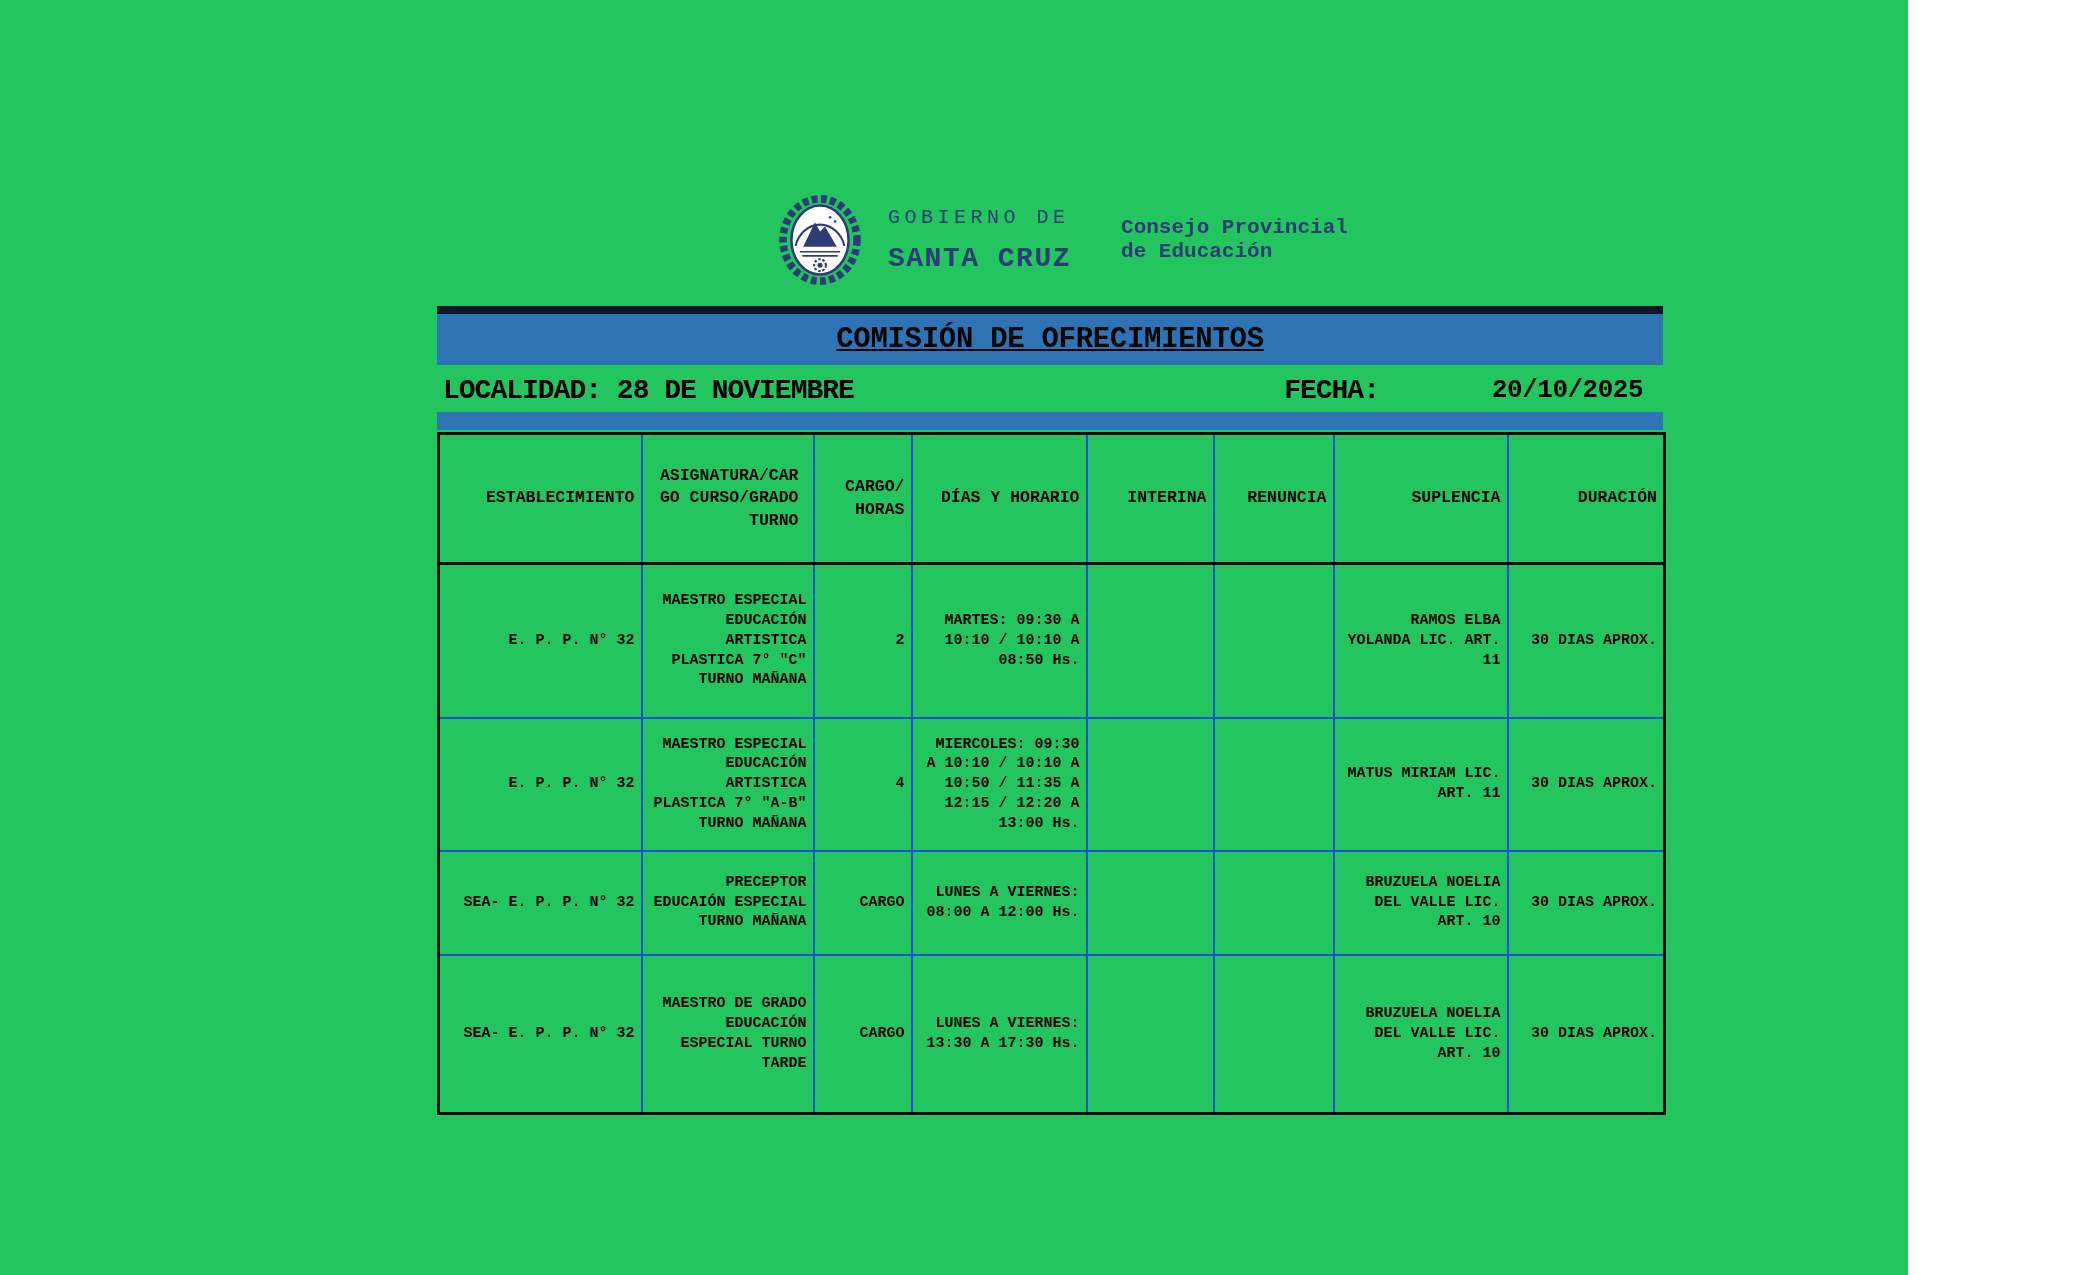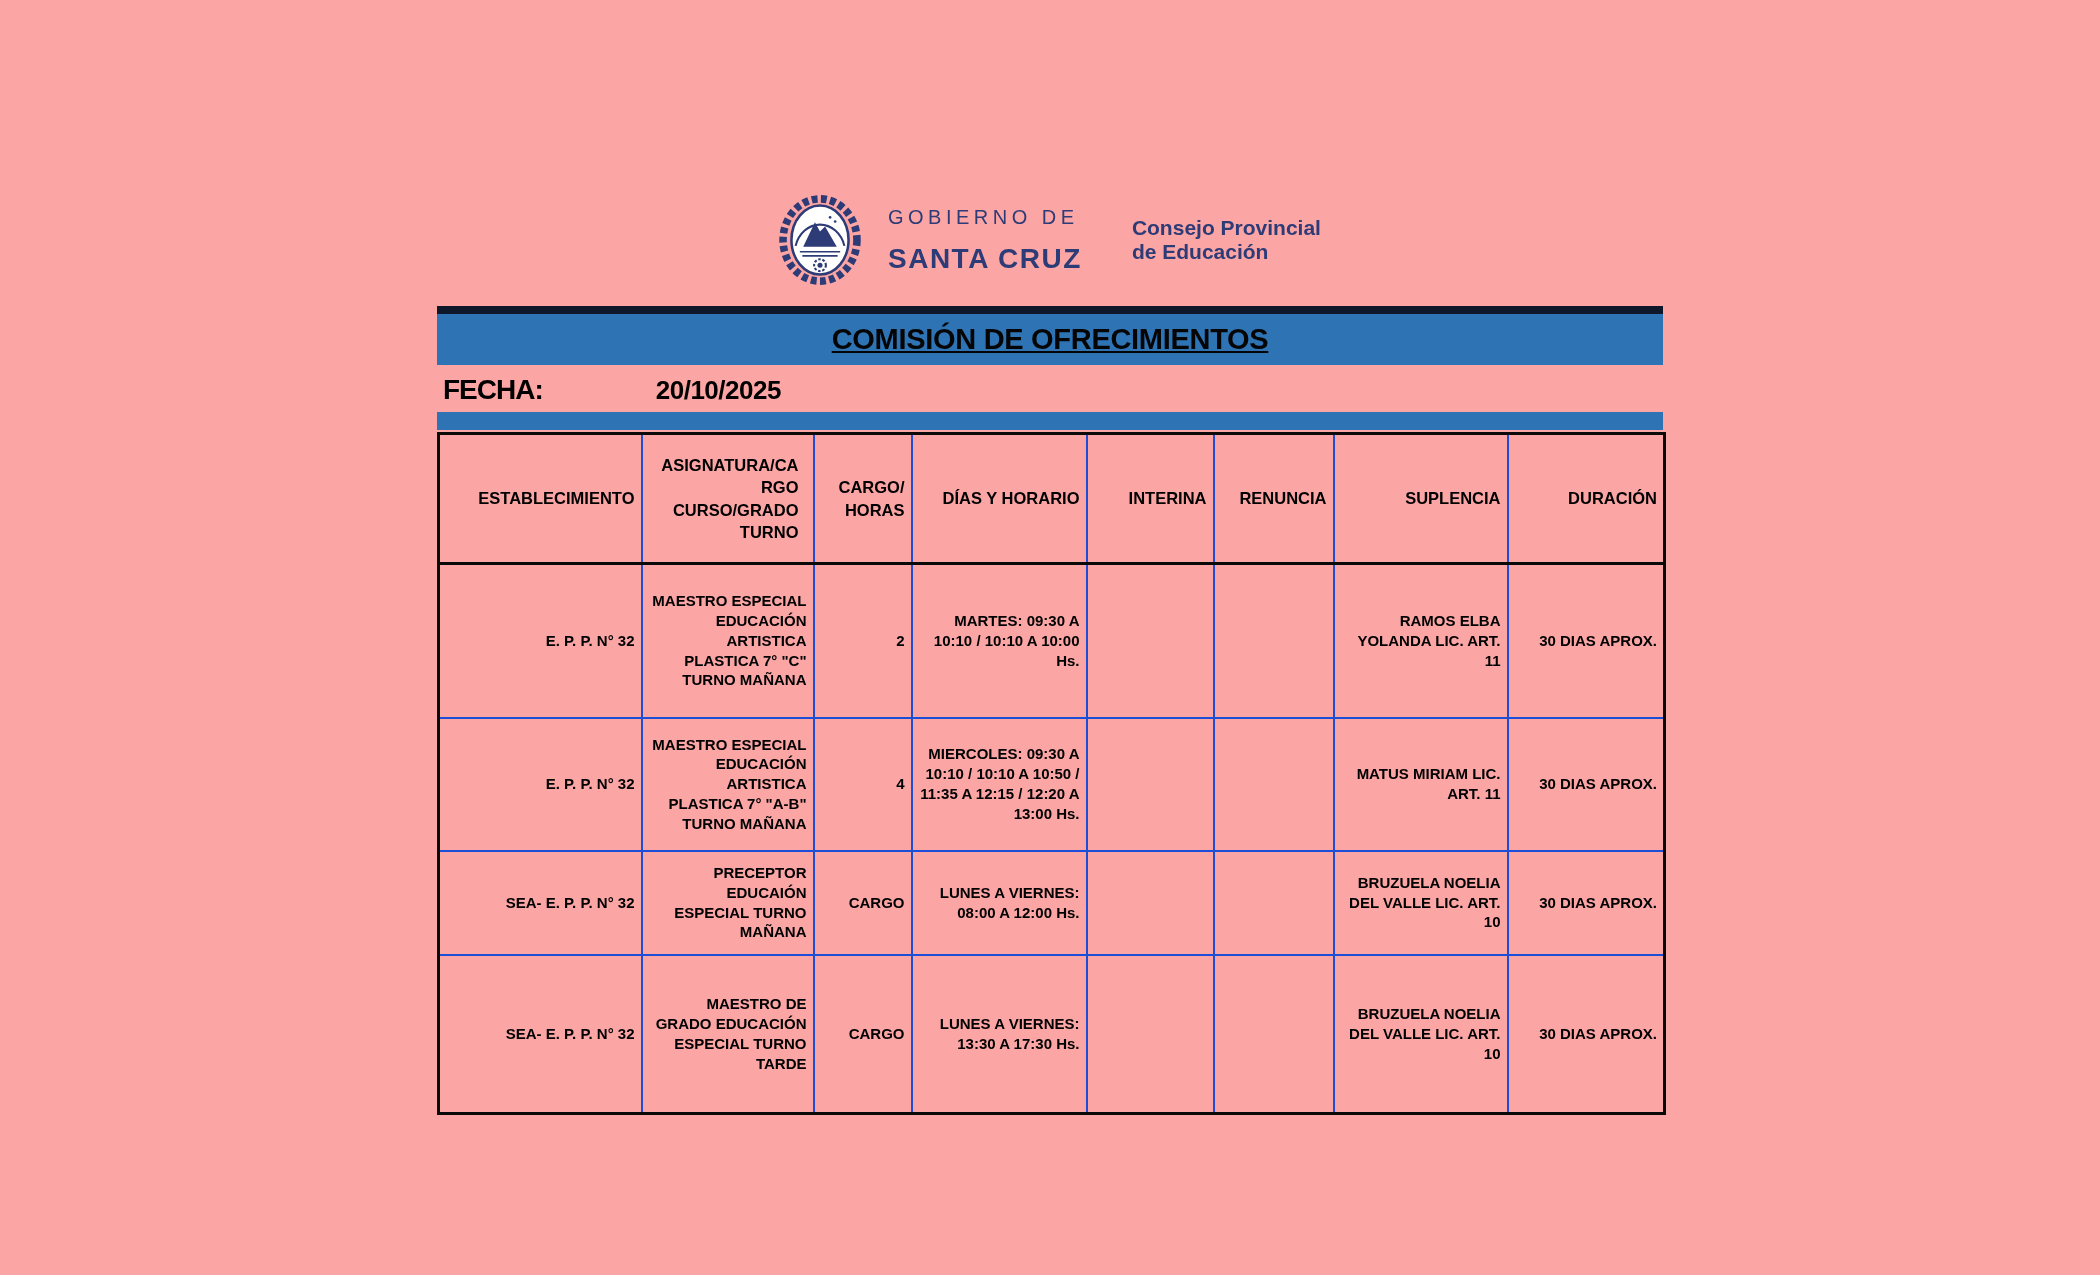--- a/index.html
+++ b/index.html
@@ -1,22 +1,22 @@
 <!DOCTYPE html>
 <html><head>
 <meta charset="utf-8">
 <style>
   html, body { margin: 0; padding: 0; background: #ffffff; }
   .page {
     position: relative;
-    width: 2100px;
+    width: 1908px;
     height: 1275px;
-    background: #fca5a5;
+    background: #22c55e;
     overflow: hidden;
-    font-family: Liberation Sans, sans-serif;
+    font-family: Liberation Mono, monospace;
     color: #000;
   }
 
   
   .logo-block {
     position: absolute;
     left: 778px;
     top: 194px;
     display: flex;
     align-items: center;
@@ -170,20 +170,21 @@
       <div>Consejo Provincial</div>
       <div>de Educación</div>
     </div>
   </div>
 
   <div class="title-bar">
     <span class="page-title">COMISIÓN DE OFRECIMIENTOS</span>
   </div>
 
   <div class="meta-row">
+    <span class="localidad">LOCALIDAD: 28 DE NOVIEMBRE</span>
     <span class="fecha-group">
       <span class="fecha-label">FECHA:</span>
       <span class="fecha-value">20/10/2025</span>
     </span>
   </div>
 
   <div class="divider-bar"></div>
 
   <table class="offers-table">
     <colgroup>
@@ -206,21 +207,21 @@
         <th>RENUNCIA</th>
         <th>SUPLENCIA</th>
         <th>DURACIÓN</th>
       </tr>
     </thead>
     <tbody>
       <tr class="row-0">
         <td>E. P. P. N° 32</td>
         <td>MAESTRO ESPECIAL EDUCACIÓN ARTISTICA PLASTICA 7° "C" TURNO MAÑANA</td>
         <td>2</td>
-        <td>MARTES: 09:30 A 10:10 / 10:10 A 10:00 Hs.</td>
+        <td>MARTES: 09:30 A 10:10 / 10:10 A 08:50 Hs.</td>
         <td></td>
         <td></td>
         <td>RAMOS ELBA YOLANDA LIC. ART. 11</td>
         <td>30 DIAS APROX.</td>
       </tr>
       <tr class="row-1">
         <td>E. P. P. N° 32</td>
         <td>MAESTRO ESPECIAL EDUCACIÓN ARTISTICA PLASTICA 7° "A-B" TURNO MAÑANA</td>
         <td>4</td>
         <td>MIERCOLES: 09:30 A 10:10 / 10:10 A 10:50 / 11:35 A 12:15 / 12:20 A 13:00 Hs.</td>

